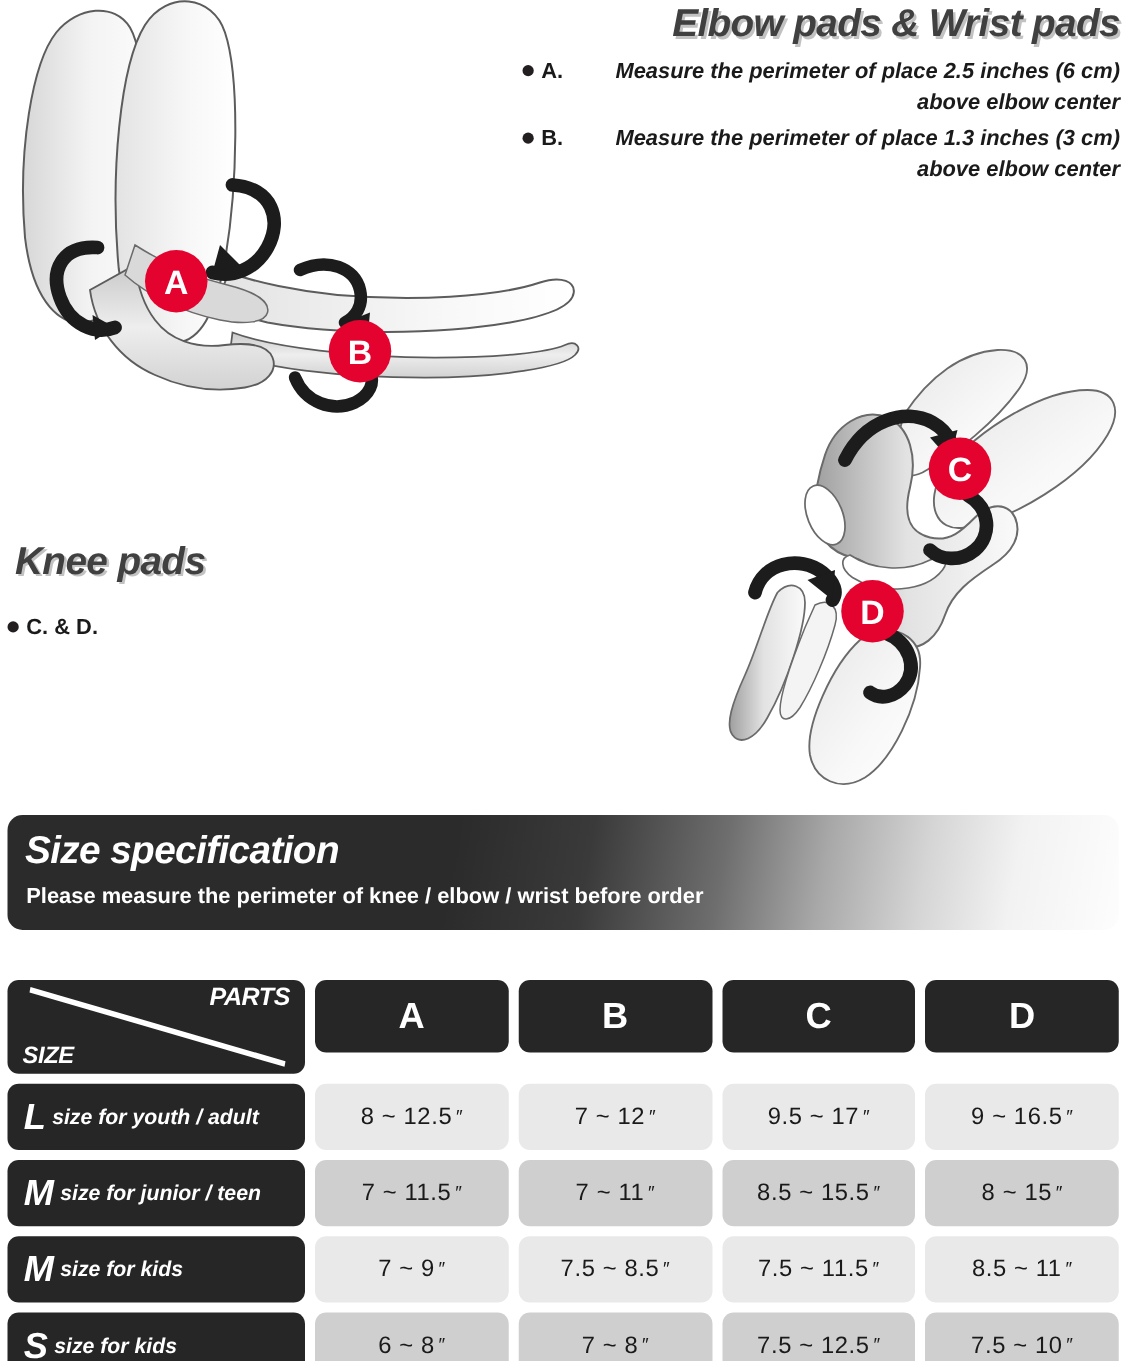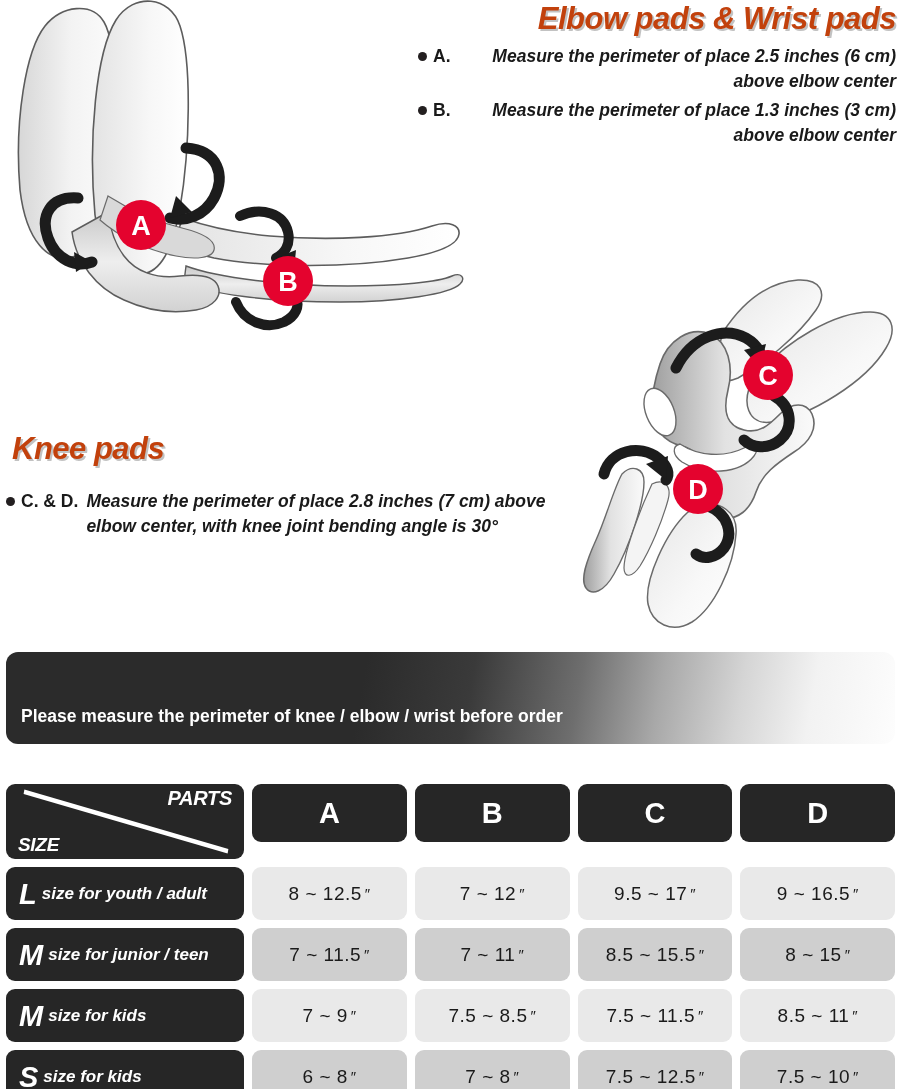--- a/index.html
+++ b/index.html
@@ -5,21 +5,21 @@
   html,body{margin:0;padding:0;background:#ffffff;}
   body{width:901px;height:1089px;position:relative;overflow:hidden;
        font-family:"Liberation Sans","DejaVu Sans",sans-serif;color:#1a1a1a;}
 
   
   .abs{position:absolute;}
 
   
   .sec-title{
     font-weight:bold;font-style:italic;letter-spacing:-0.5px;
-    color:#c2410c;
+    color:#404040;
     text-shadow:2px 2px 0 rgba(120,120,120,.45);
   }
   #elbow-title{left:476px;top:2px;width:420px;text-align:right;font-size:31px;line-height:34px;}
   #knee-title{left:12px;top:432px;font-size:31px;line-height:34px;}
   .bullet-row{display:flex;align-items:flex-start;margin-bottom:4px;}
   .dot{
     width:9px;height:9px;border-radius:50%;background:#231f20;
     flex:0 0 9px;margin-top:8px;margin-right:6px;
   }
   .bl-label{font-weight:bold;font-size:17.5px;line-height:25px;flex:0 0 auto;margin-right:8px;white-space:nowrap;}
@@ -247,25 +247,25 @@
     <span class="bl-text">Measure the perimeter of place 1.3 inches (3 cm) above elbow center</span>
   </div>
 </div>
 
 <div class="abs sec-title" id="knee-title">Knee pads</div>
 
 <div class="abs" id="knee-list">
   <div class="bullet-row">
     <span class="dot"></span>
     <span class="bl-label">C. &amp; D.</span>
-    <span class="bl-text">Measure the perimeter of place 2.8 inches (7 cm) above elbow center, with knee joint bending angle is 30°</span>
   </div>
 </div>
 
 <div class="abs" id="size-banner">
+  <div id="banner-title">Size specification</div>
   <div id="banner-sub">Please measure the perimeter of knee / elbow / wrist before order</div>
 </div>
 
 <div class="abs" id="size-table">
 
   <div class="trow">
     <div class="corner-cell">
       <svg class="corner-slash" viewBox="0 0 238 58" preserveAspectRatio="none">
         <line x1="18" y1="6" x2="222" y2="52" stroke="#ffffff" stroke-width="3.5"></line>
       </svg>

